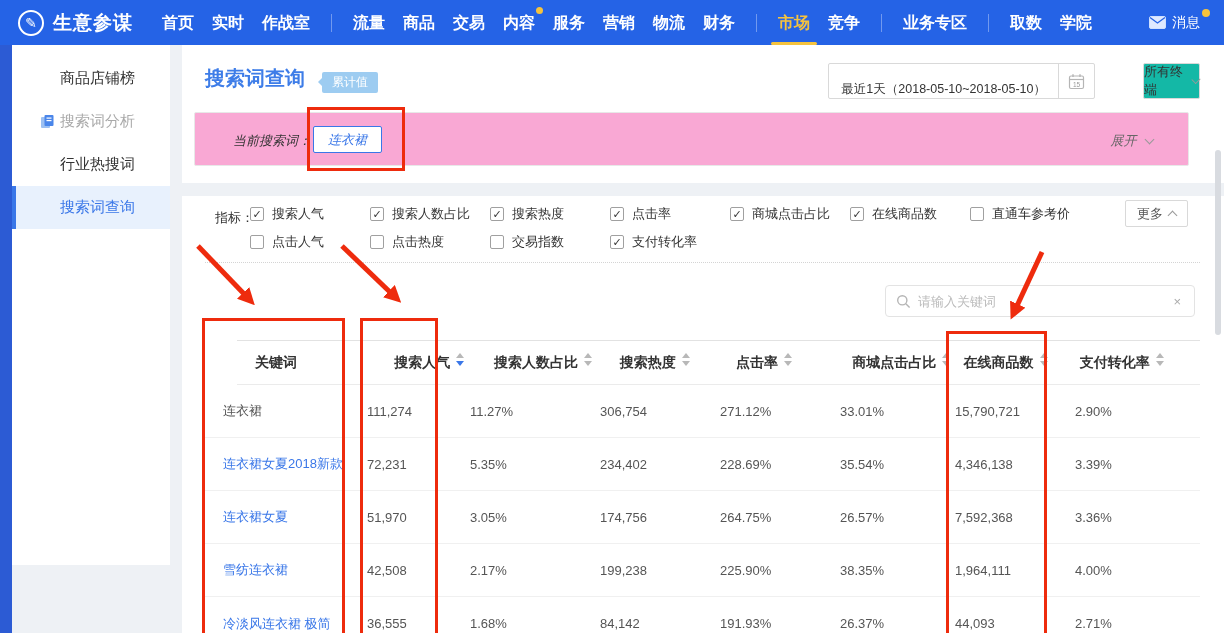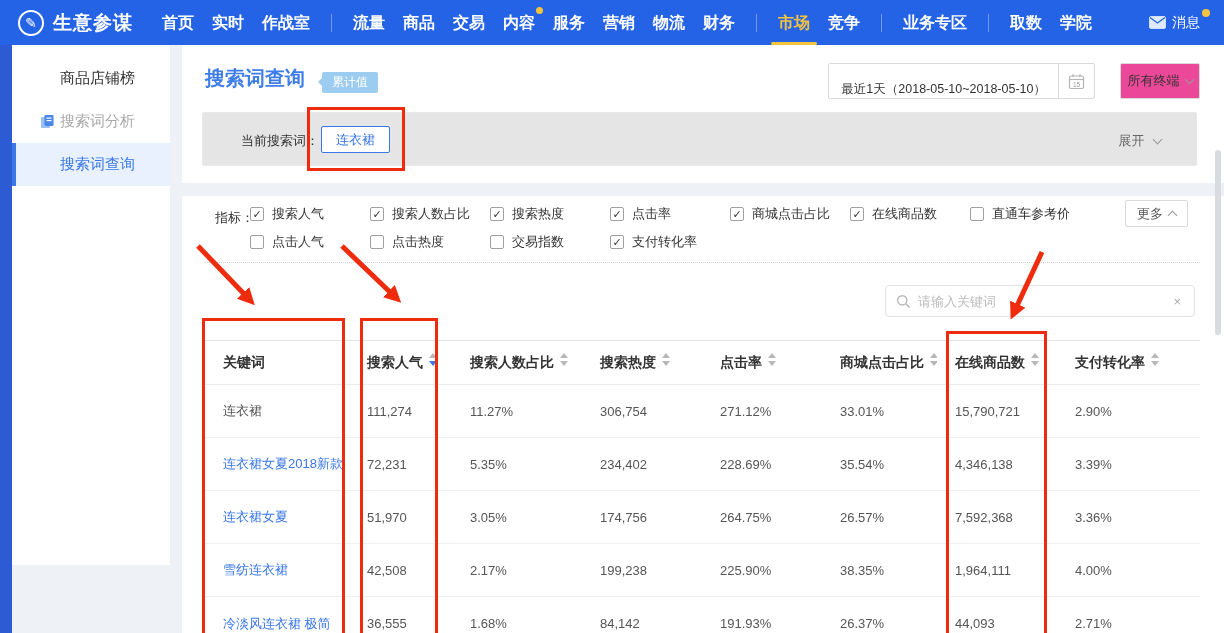--- a/index.html
+++ b/index.html
@@ -74,33 +74,33 @@
   }
 
   .date-box {
     position:absolute; right:129px; top:18px; height:36px; display:flex; align-items:flex-end;
     border:1px solid #d9d9d9; border-radius:2px; background:#fff; cursor:pointer;
   }
   .date-text { padding:0 12px; font-size:12.5px; color:#333; white-space:nowrap; }
   .date-cal { width:36px; height:34px; border-left:1px solid #d9d9d9;
               display:flex; align-items:center; justify-content:center; }
   .terminal-box {
-    position:absolute; right:24px; top:18px; width:80px; height:36px;
+    position:absolute; right:24px; top:18px; width:57px; height:36px;
     border:1px solid #d9d9d9; border-radius:2px; display:flex; align-items:center;
-    justify-content:center; font-size:13px; color:#333; cursor:pointer; background:#ec4899;
+    justify-content:center; font-size:13px; color:#333; cursor:pointer; background:#14b8a6;
   }
 
   .chev { display:inline-block; width:7px; height:7px;
           border-right:1.5px solid #999; border-bottom:1.5px solid #999; }
   .chev-down { transform:rotate(45deg); margin-left:6px; position:relative; top:-2px; }
   .chev-up { transform:rotate(-135deg); margin-left:6px; position:relative; top:2px; }
 
   .filter-box {
-    position:absolute; left:20px; top:67px; width:995px; height:54px;
-    border:1px solid #e8e8e8; border-radius:2px; background:#e5e5e5;
+    position:absolute; left:12px; top:67px; width:995px; height:54px;
+    border:1px solid #e8e8e8; border-radius:2px; background:#f9a8d4;font-style:italic;
   }
   .filter-label { position:absolute; left:38px; top:19px; font-size:13px; color:#333; }
   .keyword-tag {
     position:absolute; left:118px; top:13px; height:27px; line-height:25px;
     border:1px solid #3a77e8; color:#3a77e8; font-size:13px; padding:0 14px;
     border-radius:2px; background:#fff; cursor:pointer;
   }
   .expand-link { position:absolute; right:35px; top:19px; font-size:13px; color:#666; cursor:pointer;margin-left:48px; }
 
   
@@ -136,21 +136,21 @@
     flex:1; border:none; outline:none; font-size:13px; color:#333; margin-left:7px;
     font-family:"Liberation Sans","DejaVu Sans",sans-serif; background:transparent;
   }
   .search-box input::placeholder { color:#bbb; }
   .search-clear { color:#aaa; font-size:13px; cursor:pointer; padding:0 3px; }
 
   
   .data-table { position:absolute; left:23px; top:144px; width:995px; }
   .t-row { display:flex; align-items:center; }
   .t-head { height:45px; border-top:1px solid #e2e2e2; border-bottom:1px solid #ebebeb;
-            font-size:14px; font-weight:bold; color:#333; }
+            font-size:14px; font-weight:bold; color:#333;margin-left:32px; }
   .t-body-row { height:53px; border-bottom:1px solid #f0f0f0; font-size:13px; color:#555; }
   .t-body-row:last-child { border-bottom:none; }
   .c1{width:144px;} .c2{width:103px;} .c3{width:130px;} .c4{width:120px;}
   .c5{width:120px;} .c6{width:115px;} .c7{width:120px;} .c8{width:143px;}
   .t-cell { padding-left:18px; white-space:nowrap; overflow:hidden; }
   .kw-link { color:#3a77e8; cursor:pointer; }
   .sort-carets { display:inline-block; vertical-align:1px; margin-left:6px; }
   .sort-carets i { display:block; width:0; height:0;
     border-left:4px solid transparent; border-right:4px solid transparent; }
   .sort-up { border-bottom:5px solid #b8b8b8; margin-bottom:3px; }
@@ -221,20 +221,21 @@
     <span class="side-icon">
       <svg width="15" height="15" viewBox="0 0 15 15">
         <rect x="1" y="3" width="9" height="11" rx="1" fill="#9cc0f2"></rect>
         <rect x="4.5" y="1" width="9" height="11" rx="1" fill="#4a86ea"></rect>
         <rect x="6.5" y="3.5" width="5" height="1.2" fill="#fff"></rect>
         <rect x="6.5" y="6" width="5" height="1.2" fill="#fff"></rect>
       </svg>
     </span>
     <span>搜索词分析</span>
   </div>
+  <div class="side-item">行业热搜词</div>
   <div class="side-item active">搜索词查询</div>
 </div>
 
 <div class="main">
 
   <div class="header-section">
     <div class="page-title">搜索词查询</div>
     <div class="title-badge">累计值</div>
 
     <div class="date-box">

